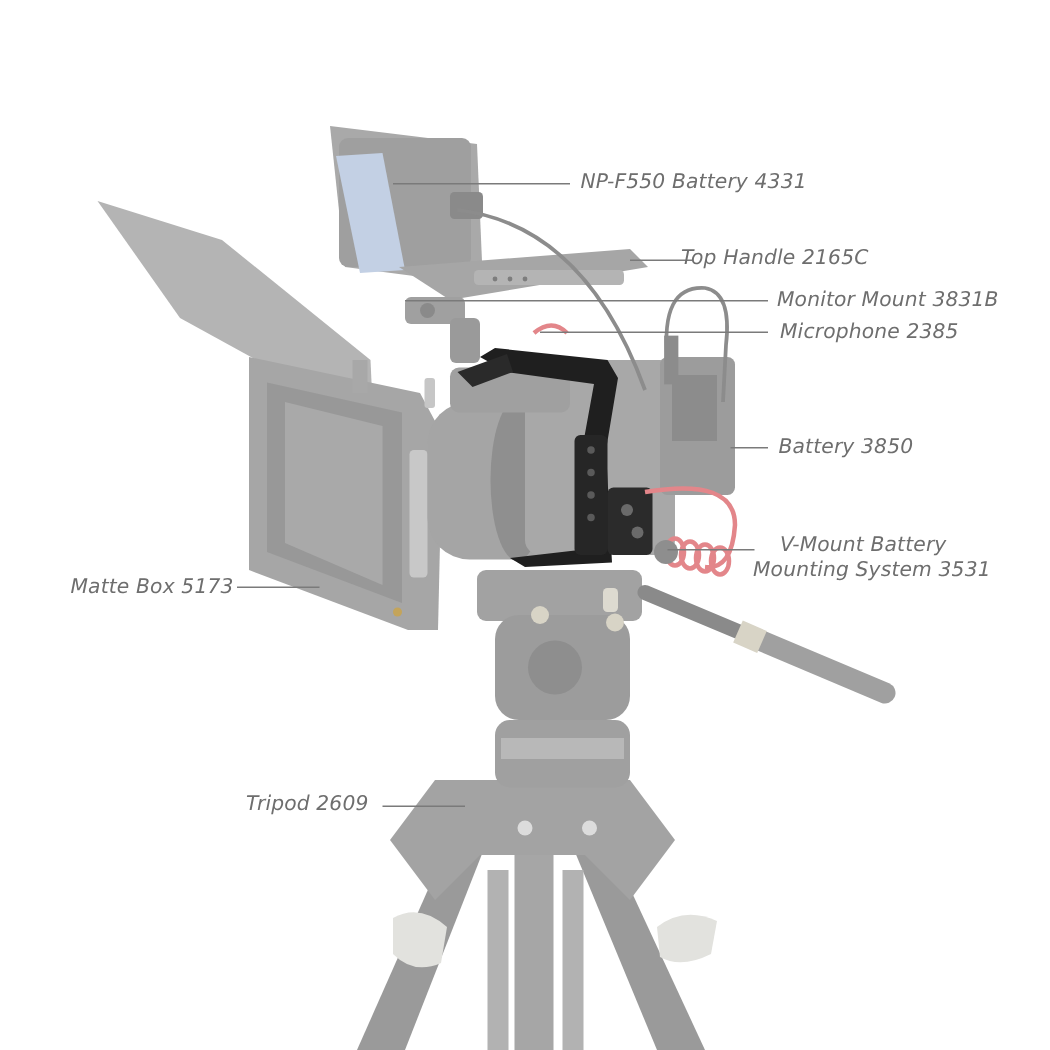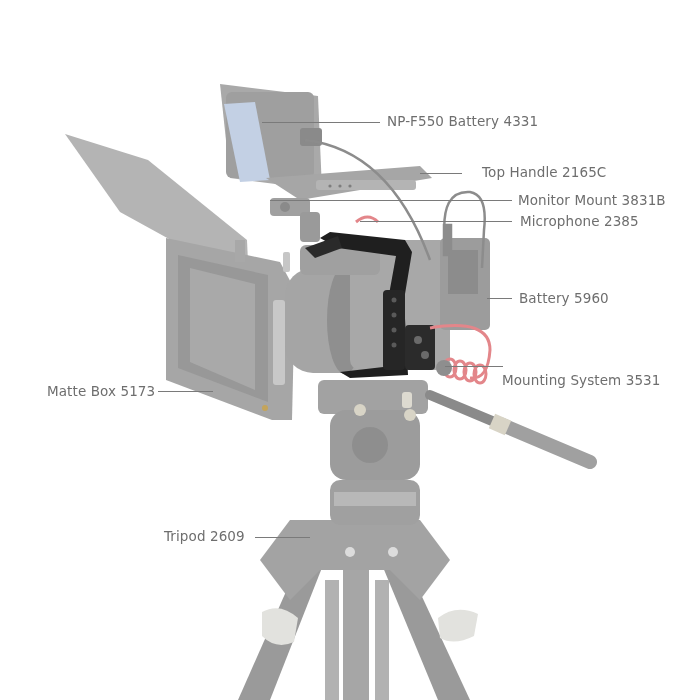--- a/index.html
+++ b/index.html
@@ -1,18 +1,18 @@
 <!DOCTYPE html>
 <html><head>
 <meta charset="utf-8">
 <style>
   html, body { margin:0; padding:0; background:#ffffff; }
   body { width:700px; height:700px; position:relative; overflow:hidden; font-family:"DejaVu Sans", sans-serif; }
   #stage { position:absolute; left:0; top:0; width:700px; height:700px; }
-  .label { position:absolute; font-size:13.5px; color:#6e6e6e; white-space:nowrap; letter-spacing:0.1px; line-height:17px; }
+  .label { position:absolute; font-size:13.5px; color:#6e6e6e; white-space:nowrap; letter-spacing:0.1px; line-height:17px;font-style:italic; }
   .label.center { text-align:center; }
   .leader { position:absolute; height:1px; background:#7a7a7a; }
 </style>
 </head>
 <body>
 
 <div id="stage">
 
   <svg width="700" height="700" viewBox="0 0 700 700" style="position:absolute;left:0;top:0">
 
@@ -129,20 +129,21 @@
   <div class="leader" style="left:262px;top:122px;width:118px"></div>
   <div class="leader" style="left:420px;top:173px;width:42px"></div>
   <div class="leader" style="left:270px;top:200px;width:242px"></div>
   <div class="leader" style="left:360px;top:221px;width:152px"></div>
   <div class="leader" style="left:487px;top:298px;width:25px"></div>
   <div class="leader" style="left:445px;top:366px;width:58px"></div>
   <div class="leader" style="left:158px;top:391px;width:55px"></div>
   <div class="leader" style="left:255px;top:537px;width:55px"></div>
 
   <div class="label" style="left:387px;top:113px">NP-F550 Battery 4331</div>
-  <div class="label" style="left:482px;top:164px">Top Handle 2165C</div>
+  <div class="label" style="left:454px;top:164px">Top Handle 2165C</div>
   <div class="label" style="left:518px;top:192px">Monitor Mount 3831B</div>
   <div class="label" style="left:520px;top:213px">Microphone 2385</div>
-  <div class="label" style="left:519px;top:290px">Battery 5960</div>
+  <div class="label" style="left:519px;top:290px">Battery 3850</div>
+  <div class="label center" style="left:520px;top:355px;width:140px;text-align:left">V-Mount Battery</div>
   <div class="label" style="left:502px;top:372px">Mounting System 3531</div>
   <div class="label" style="left:47px;top:383px">Matte Box 5173</div>
   <div class="label" style="left:164px;top:528px">Tripod 2609</div>
 </div>
 
 </body></html>

